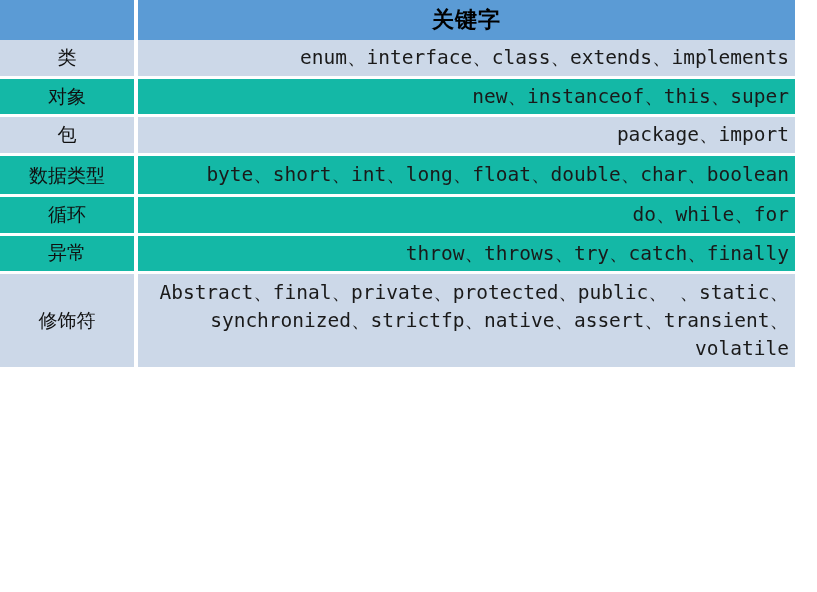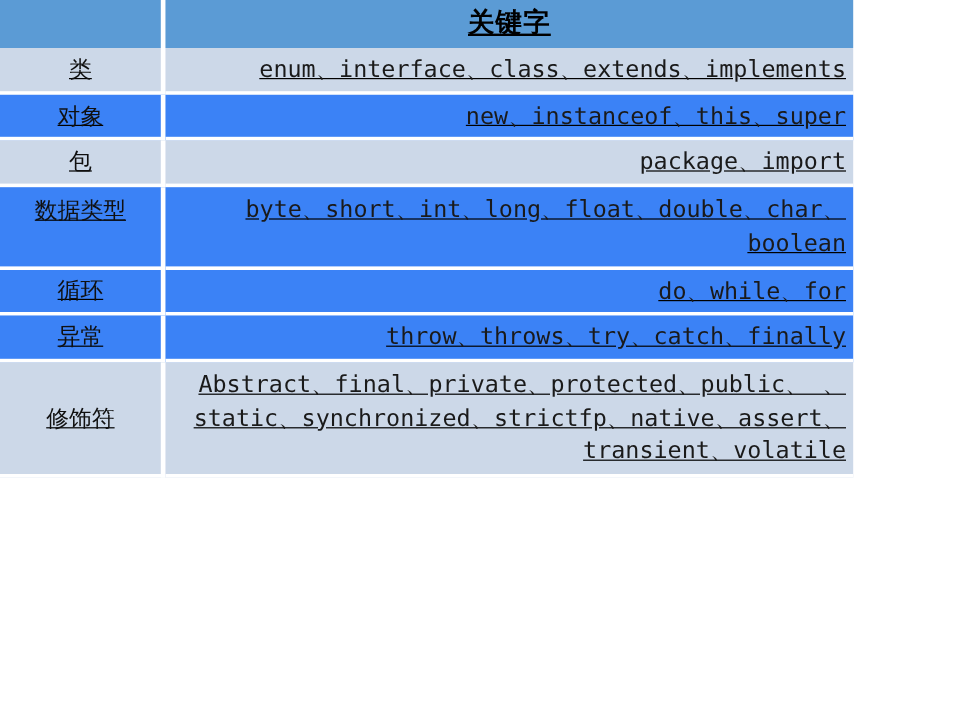--- a/index.html
+++ b/index.html
@@ -8,25 +8,24 @@
   }
   body {
     width: 817px;
     height: 592px;
     background: #ffffff;
     font-family: "Liberation Serif", "DejaVu Serif", serif;
     overflow: hidden;
   }
 
   #keyword-table {
-    width: 711px;
+    width: 795px;
     border-collapse: separate;
     border-spacing: 0;
     table-layout: fixed;
-    text-decoration: underline;
   }
 
   
   .hdr-cell {
     background: #5b9bd5;
     height: 40px;
     padding: 0;
     vertical-align: middle;
   }
   .hdr-label {
@@ -67,21 +66,21 @@
     padding: 5px 6px 5px 9px;
     border-bottom: 3px solid #ffffff;
     vertical-align: middle;
     line-height: 1.32;
     white-space: pre-wrap;
     word-break: break-word;
   }
 
   
   tr.shade-a td { background: #ccd8e8; }
-  tr.shade-b td { background: #3b82f6; }
+  tr.shade-b td { background: #14b8a6; }
 
   
   td.cat.top-align { vertical-align: top; padding-top: 7px; }
   tr.tall td.kw { line-height: 1.42; }
   tr.last td { border-bottom: none; }
 </style>
 </head>
 <body>
 
 <table id="keyword-table">

